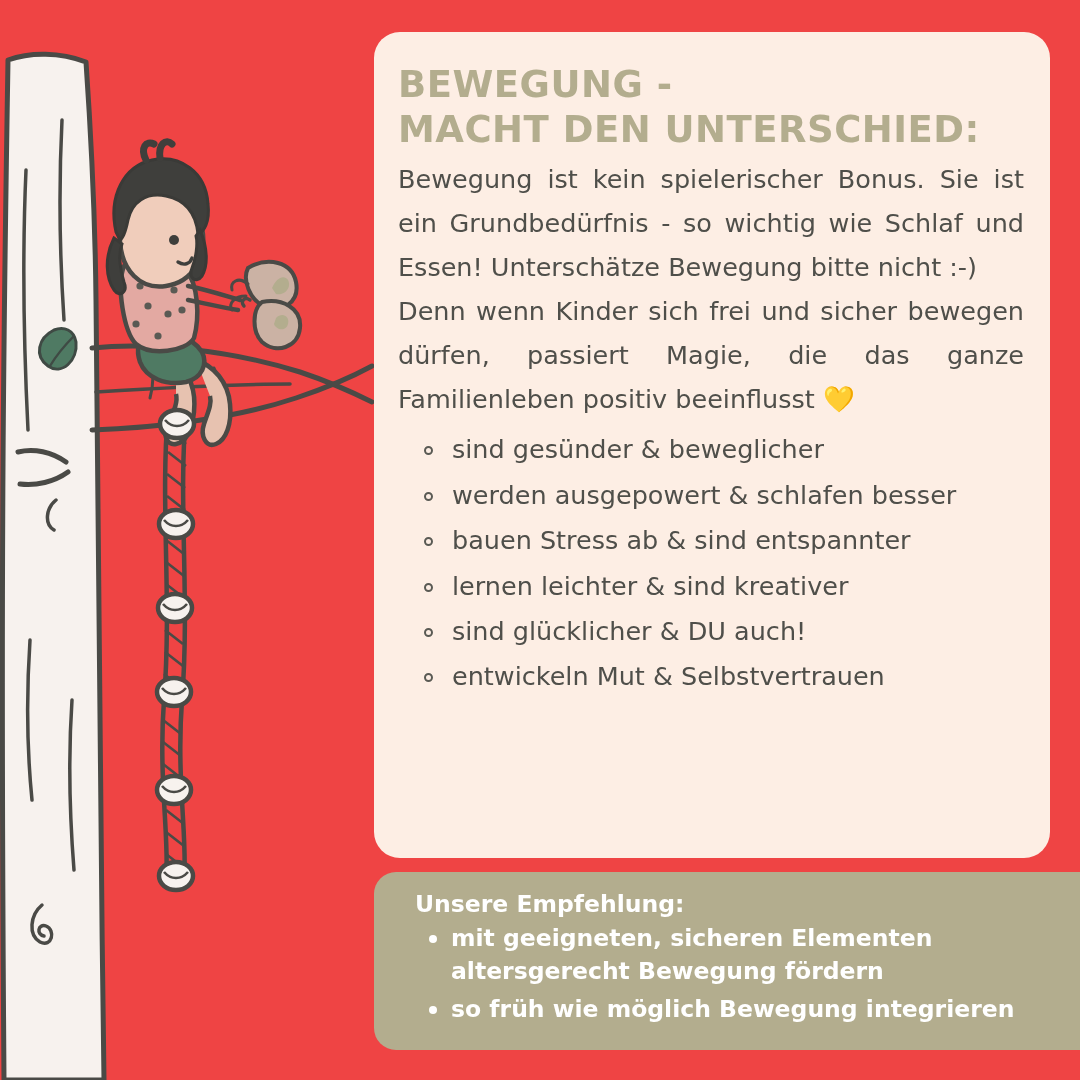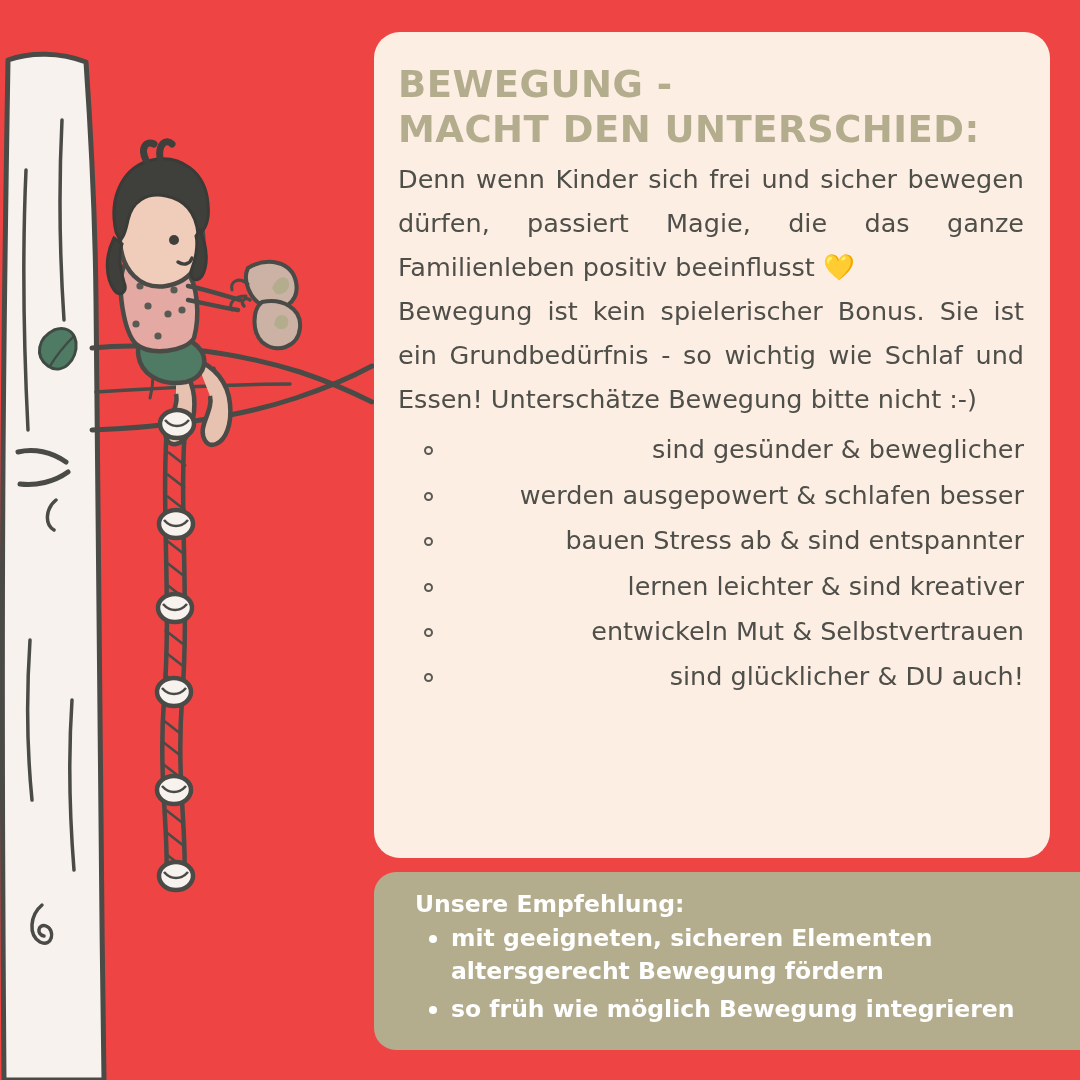--- a/index.html
+++ b/index.html
@@ -81,21 +81,20 @@
     margin: 6px 0 0 0;
     padding: 0 0 0 18px;
   }
   ul.benefits li {
     font-family: "DejaVu Sans", sans-serif;
     font-size: 25.5px;
     line-height: 1.78;
     color: #4f4f4a;
     position: relative;
     padding-left: 36px;
-    text-align: right;
   }
   ul.benefits li:before {
     content: "";
     position: absolute;
     left: 8px;
     top: 19px;
     width: 9px;
     height: 9px;
     border: 2px solid #5a5a54;
     border-radius: 50%;
@@ -272,32 +271,32 @@
     </svg>
   </div>
 
   <div id="main-card">
 
     <h1 class="headline">
       <span>Bewegung -</span>
       <span class="line2">macht den Unterschied:</span>
     </h1>
 
+    <p class="body-text">Bewegung ist kein spielerischer Bonus. Sie ist ein Grundbedürfnis - so wichtig wie Schlaf und Essen! Unterschätze Bewegung bitte nicht :-)</p>
+
     <p class="body-text"><span>Denn wenn Kinder sich frei und sicher bewegen dürfen, passiert Magie, die das ganze Familienleben positiv beeinflusst</span> <span class="heart">💛</span></p>
-
-    <p class="body-text">Bewegung ist kein spielerischer Bonus. Sie ist ein Grundbedürfnis - so wichtig wie Schlaf und Essen! Unterschätze Bewegung bitte nicht :-)</p>
 
 
     <ul class="benefits">
       <li>sind gesünder &amp; beweglicher</li>
       <li>werden ausgepowert &amp; schlafen besser</li>
       <li>bauen Stress ab &amp; sind entspannter</li>
       <li>lernen leichter &amp; sind kreativer</li>
+      <li>sind glücklicher &amp; DU auch!</li>
       <li>entwickeln Mut &amp; Selbstvertrauen</li>
-      <li>sind glücklicher &amp; DU auch!</li>
     </ul>
   </div>
 
   <div id="reco-card">
     <p class="reco-title">Unsere Empfehlung:</p>
     <ul class="reco-list">
       <li><span>mit geeigneten, sicheren Elementen</span><span class="cont">altersgerecht Bewegung fördern</span></li>
       <li>so früh wie möglich Bewegung integrieren</li>
     </ul>
   </div>

